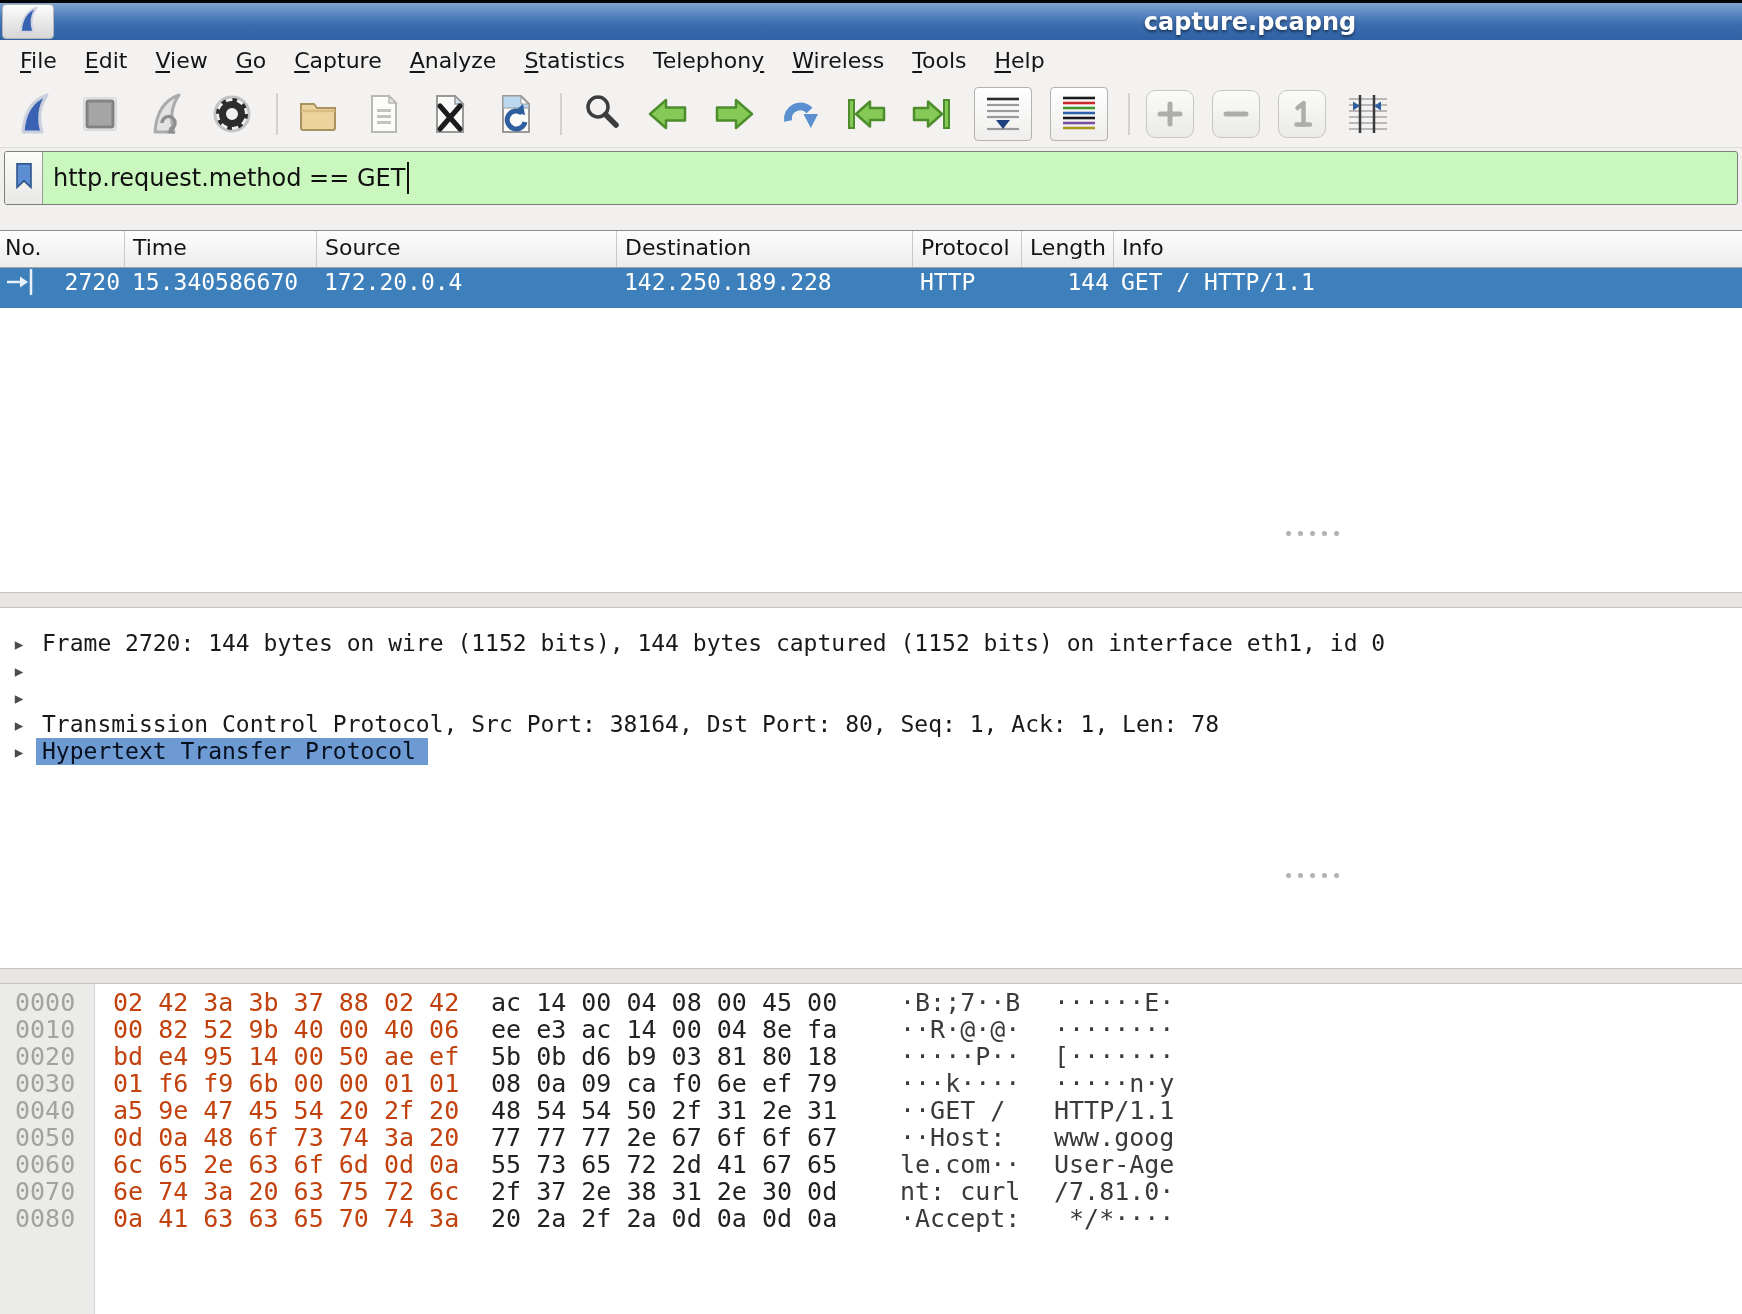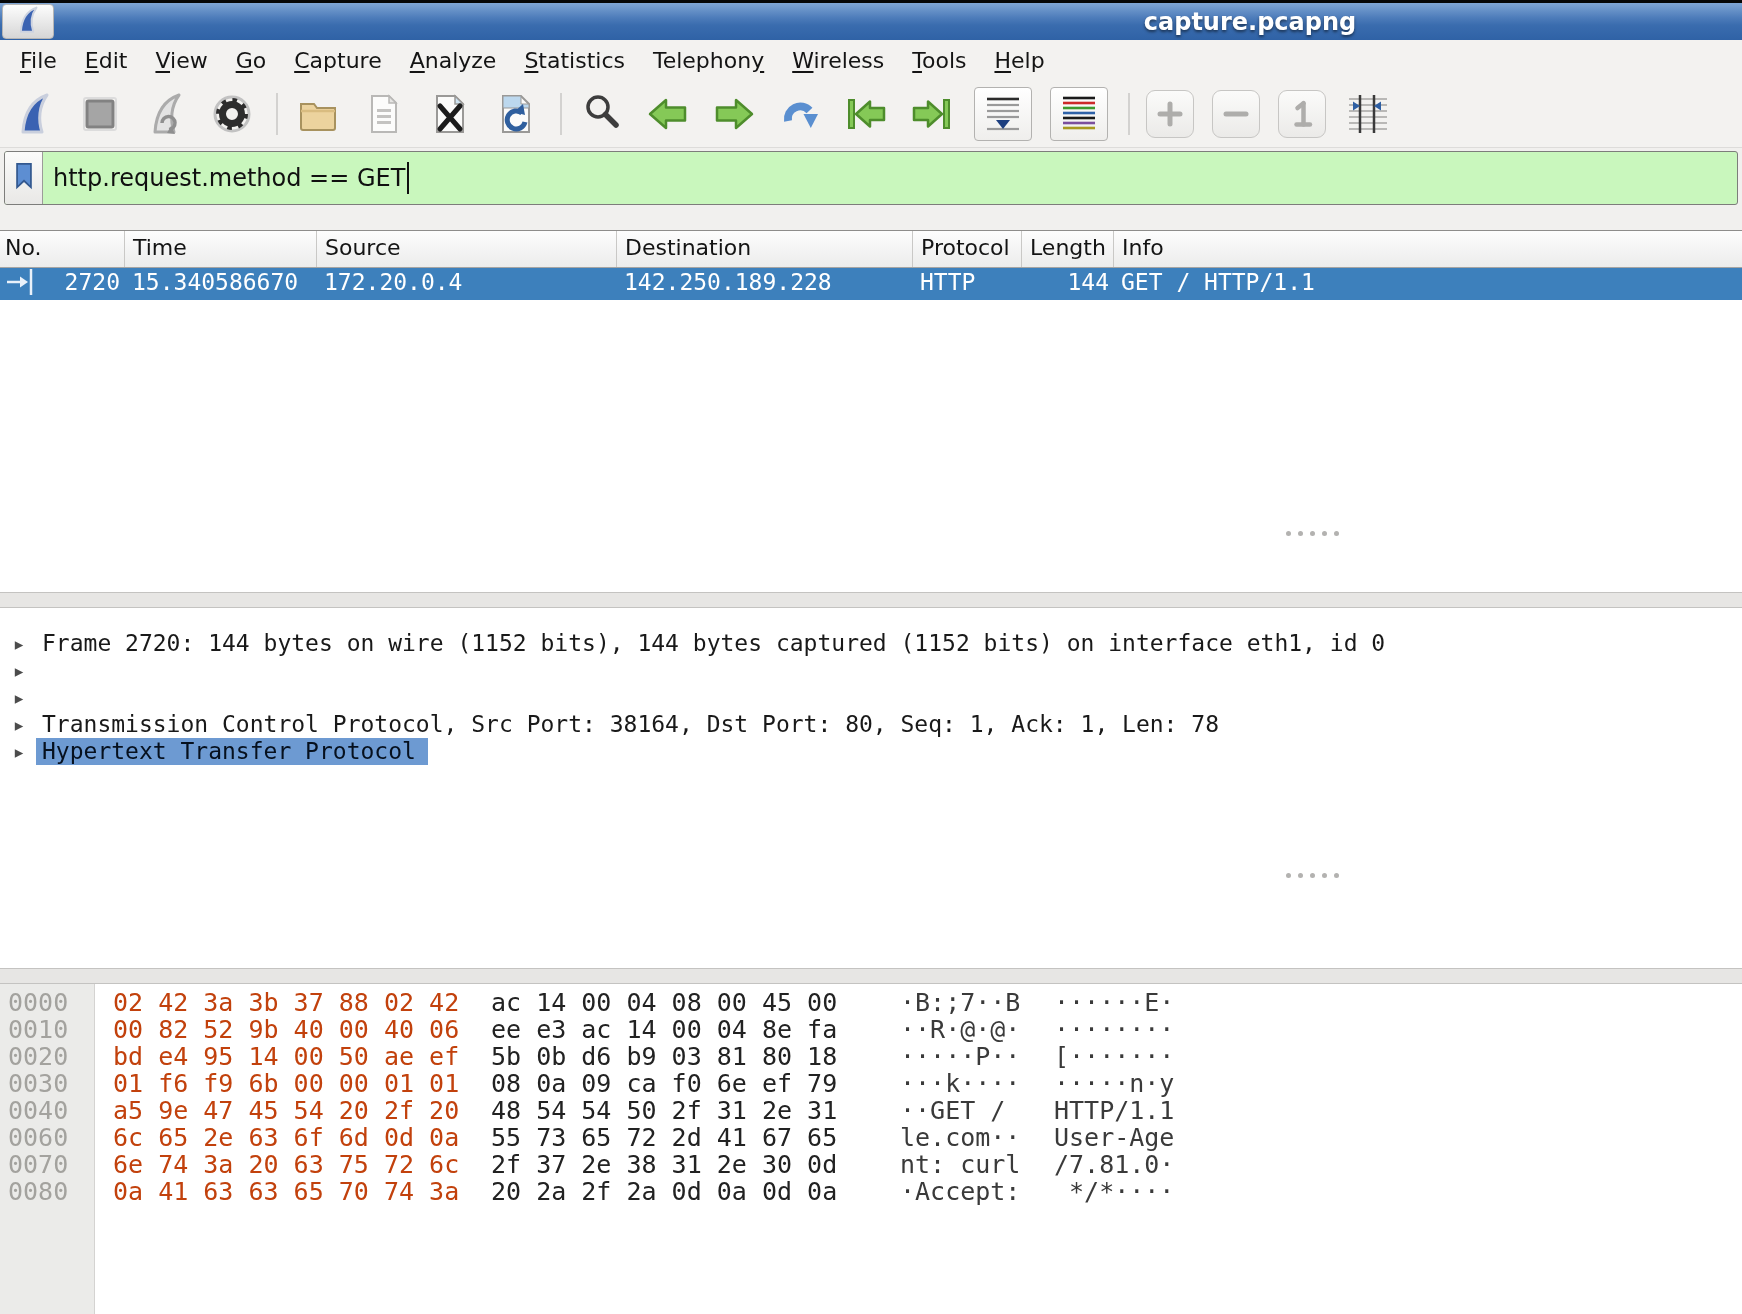--- a/index.html
+++ b/index.html
@@ -38,21 +38,21 @@
                   display:flex; align-items:center; justify-content:center; }
   .filter-text { display:flex; align-items:center; padding-left:10px; font-size:24px; color:#101010; white-space:pre; }
   .caret { width:2px; height:32px; background:#101010; margin-left:2px; align-self:center; }
 
   
   .packet-pane { height:362px; background:#ffffff; border-top:1px solid #8e8d8b; }
   .pl-header { height:37px; display:flex; background:linear-gradient(#fdfdfd,#ececeb); border-bottom:1px solid #a5a4a2; }
   .pl-h-cell { border-right:1px solid #c9c8c6; font-size:22px; color:#141414; padding:4px 0 0 8px;
                white-space:nowrap; overflow:hidden; flex:none; }
   .pl-h-cell.last { flex:1; border-right:none; }
-  .pl-row { height:32px; display:flex; position:relative; background:var(--sel-row,#3d80bc); color:#ffffff;
+  .pl-row { height:40px; display:flex; position:relative; background:var(--sel-row,#3d80bc); color:#ffffff;
             font-family:"DejaVu Sans Mono", monospace; font-size:23px; line-height:28px; }
   .pl-cell { padding:0 4px 0 7px; white-space:pre; overflow:hidden; flex:none; }
   .pl-cell.r { text-align:right; padding-right:5px; }
   .pl-cell.last { flex:1; }
   .row-marker { position:absolute; left:4px; top:0; }
 
   
   .splitter { height:16px; background:#e7e6e4; border-top:1px solid #c4c3c1; border-bottom:1px solid #c4c3c1; }
   .splitter-dots { position:absolute; left:1286px; display:flex; gap:7px; }
   .splitter-dots i { width:5px; height:5px; border-radius:50%; background:#b3b2b0; }
@@ -66,21 +66,21 @@
   .expand-arrow::before { content:"\25B8"; }
   .detail-text { padding:0 12px 0 6px; margin-left:4px; line-height:27px; }
   .detail-row.selected .detail-text { background:var(--detail-sel,#6d9ad2); color:#06101e; }
 
   
   .hex-pane { height:330px; background:#fff; position:relative; padding-top:5px; }
   .offset-strip { position:absolute; left:0; top:0; bottom:0; width:95px; background:#ebebe9;
                   border-right:1px solid #d4d3d1; }
   .hex-row { position:relative; height:27px; font-family:"DejaVu Sans Mono", monospace; font-size:25px;
              line-height:27px; white-space:pre; }
-  .hex-offset { position:absolute; left:8px; color:#a3a29e; }
+  .hex-offset { position:absolute; left:15px; color:#a3a29e; }
   .hex-b1 { position:absolute; left:113px; color:#c2410c; }
   .hex-b2 { position:absolute; left:491px; color:#222222; }
   .hex-a1 { position:absolute; left:900px; color:#3a3a3a; }
   .hex-a2 { position:absolute; left:1054px; color:#3a3a3a; }
 </style>
 </head>
 <body>
 
 <div class="window">
 
@@ -326,20 +326,21 @@
   <div class="splitter"></div>
 
   <div class="hex-pane">
     <div class="offset-strip"></div>
     <div id="hex-rows">
         <div class="hex-row"><span class="hex-offset">0000</span><span class="hex-b1">02 42 3a 3b 37 88 02 42</span><span class="hex-b2">ac 14 00 04 08 00 45 00</span><span class="hex-a1">·B:;7··B</span><span class="hex-a2">······E·</span></div>
         <div class="hex-row"><span class="hex-offset">0010</span><span class="hex-b1">00 82 52 9b 40 00 40 06</span><span class="hex-b2">ee e3 ac 14 00 04 8e fa</span><span class="hex-a1">··R·@·@·</span><span class="hex-a2">········</span></div>
         <div class="hex-row"><span class="hex-offset">0020</span><span class="hex-b1">bd e4 95 14 00 50 ae ef</span><span class="hex-b2">5b 0b d6 b9 03 81 80 18</span><span class="hex-a1">·····P··</span><span class="hex-a2">[·······</span></div>
         <div class="hex-row"><span class="hex-offset">0030</span><span class="hex-b1">01 f6 f9 6b 00 00 01 01</span><span class="hex-b2">08 0a 09 ca f0 6e ef 79</span><span class="hex-a1">···k····</span><span class="hex-a2">·····n·y</span></div>
         <div class="hex-row"><span class="hex-offset">0040</span><span class="hex-b1">a5 9e 47 45 54 20 2f 20</span><span class="hex-b2">48 54 54 50 2f 31 2e 31</span><span class="hex-a1">··GET / </span><span class="hex-a2">HTTP/1.1</span></div>
+        <div class="hex-row"><span class="hex-offset">0050</span><span class="hex-b1">0d 0a 48 6f 73 74 3a 20</span><span class="hex-b2">77 77 77 2e 67 6f 6f 67</span><span class="hex-a1">··Host: </span><span class="hex-a2">www.goog</span></div>
         <div class="hex-row"><span class="hex-offset">0060</span><span class="hex-b1">6c 65 2e 63 6f 6d 0d 0a</span><span class="hex-b2">55 73 65 72 2d 41 67 65</span><span class="hex-a1">le.com··</span><span class="hex-a2">User-Age</span></div>
         <div class="hex-row"><span class="hex-offset">0070</span><span class="hex-b1">6e 74 3a 20 63 75 72 6c</span><span class="hex-b2">2f 37 2e 38 31 2e 30 0d</span><span class="hex-a1">nt: curl</span><span class="hex-a2">/7.81.0·</span></div>
         <div class="hex-row"><span class="hex-offset">0080</span><span class="hex-b1">0a 41 63 63 65 70 74 3a</span><span class="hex-b2">20 2a 2f 2a 0d 0a 0d 0a</span><span class="hex-a1">·Accept:</span><span class="hex-a2"> */*····</span></div>
       </div>
   </div>
 
   <div class="splitter-dots" style="top:531px;">
       <i></i>
       <i></i>
       <i></i>

